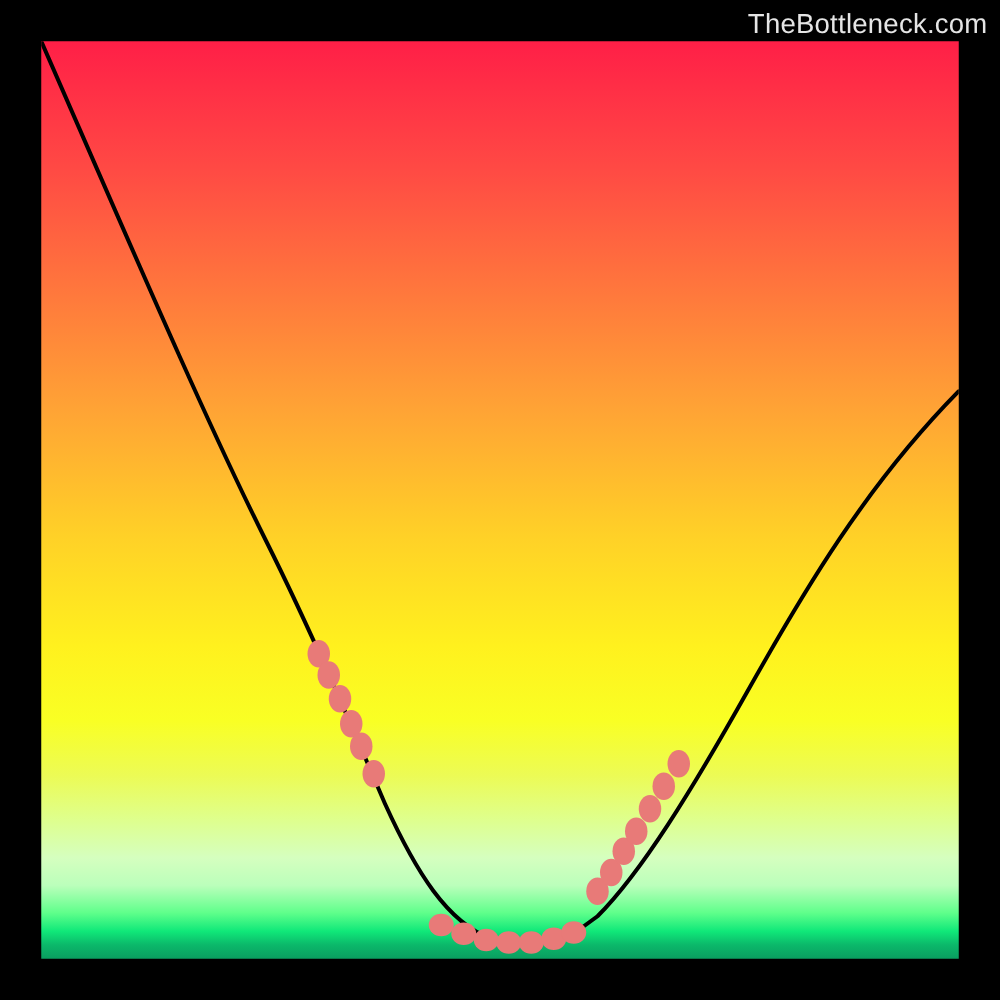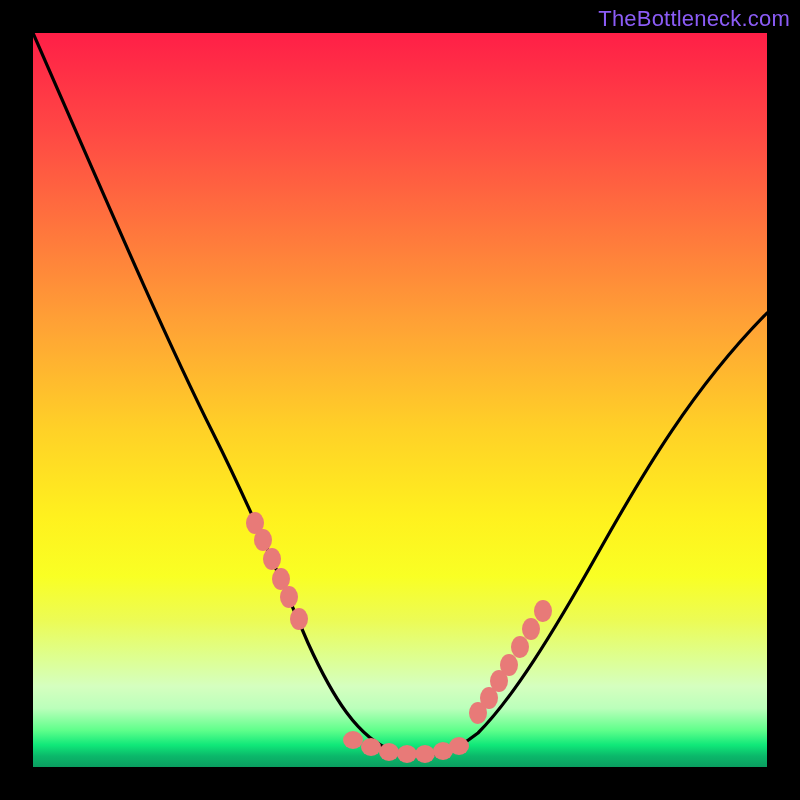--- a/index.html
+++ b/index.html
@@ -41,21 +41,21 @@
       #5fff8b 95%,
       #10e879 97%,
       #0bb86a 98.5%,
       #0a9e60 100%
     );
   }
   .watermark {
     position: absolute;
     top: 6px;
     right: 10px;
-    color: #8b5cf6;
+    color: #e5e5e5;
     font-size: 22px;
     font-weight: 400;
     letter-spacing: 0.2px;
     user-select: none;
   }
   svg.curve {
     position: absolute;
     top: 0;
     left: 0;
   }

